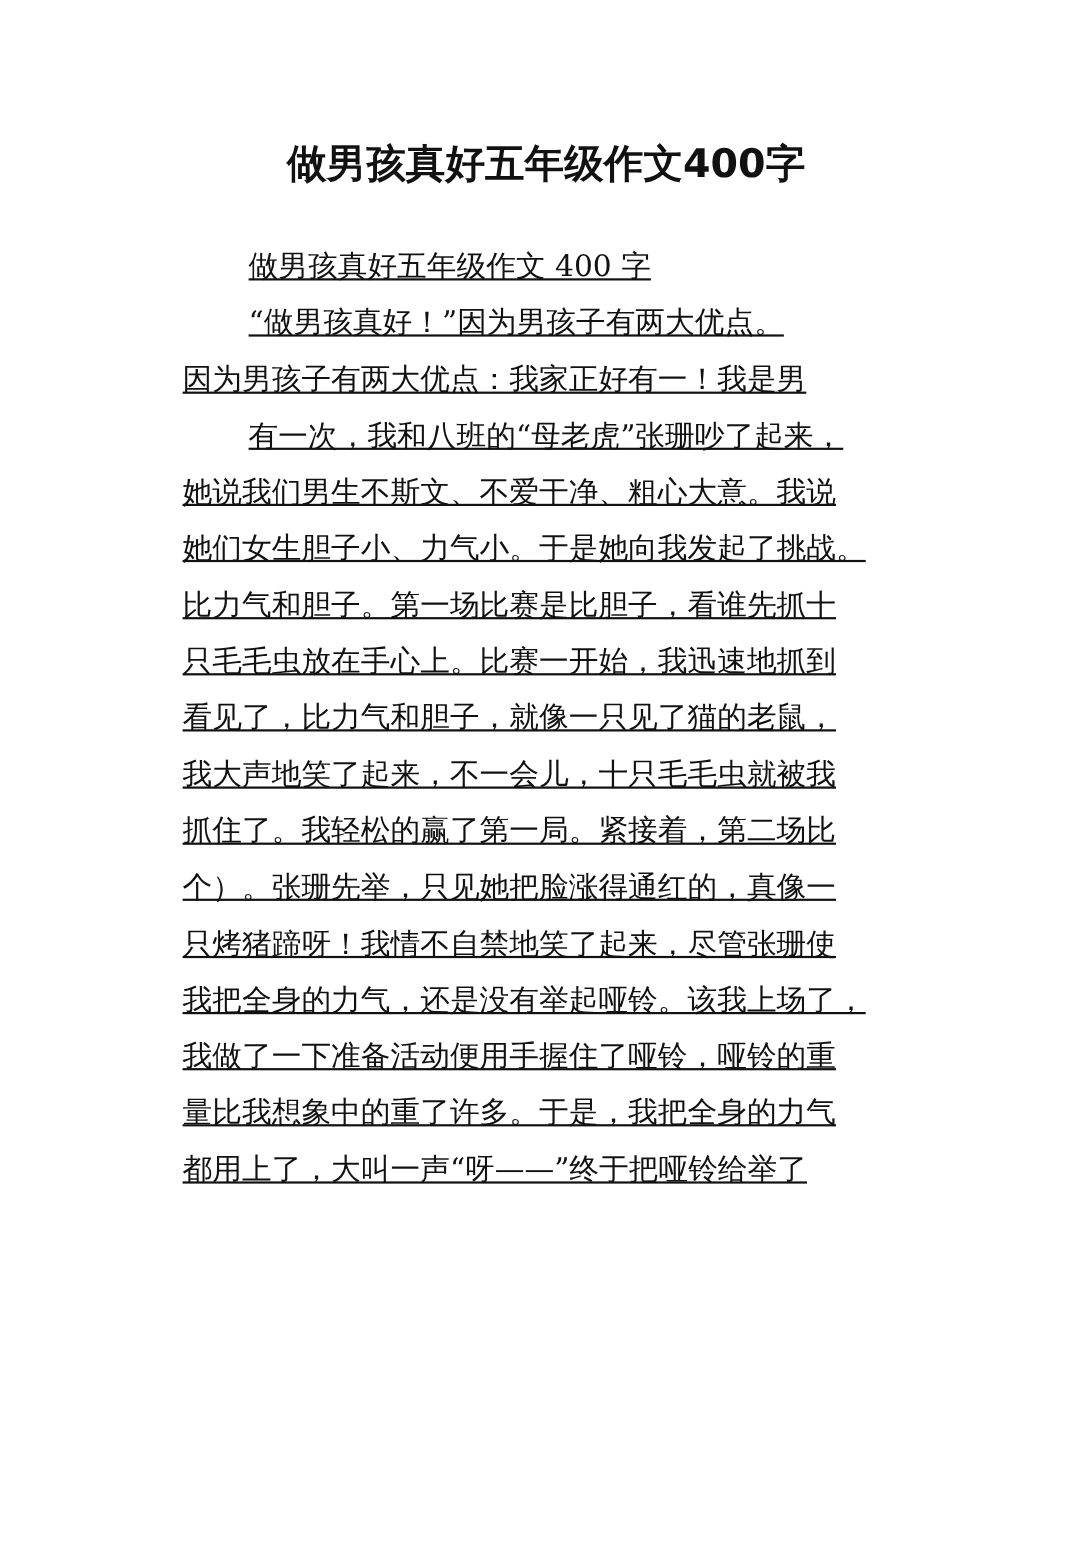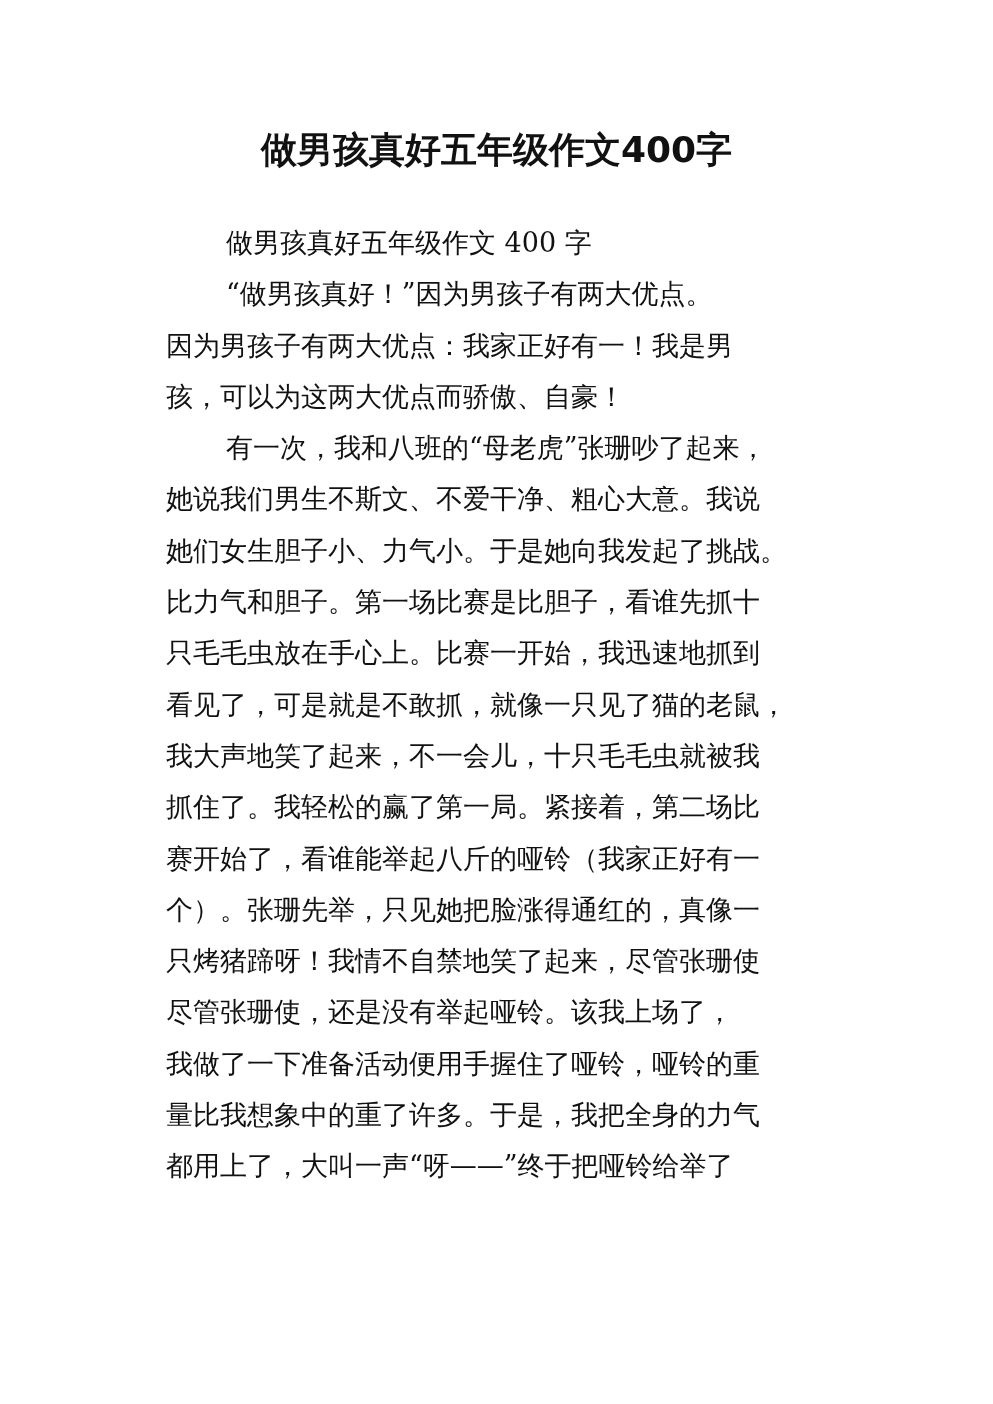--- a/index.html
+++ b/index.html
@@ -28,48 +28,47 @@
       margin: 0;
     }
     .body-text {
       position: absolute;
       top: 217px;
       left: 166px;
       width: 680px;
       font-family: "DejaVu Serif", "Liberation Serif", serif;
       font-size: 27px;
       line-height: 51.3px;
+      text-decoration: underline;
     }
     .line {
       display: block;
       white-space: nowrap;
       height: 51.3px;
     }
     .indent {
       padding-left: 60px;
     }
   </style>
 </head>
 <body>
 
 <h1 class="title">做男孩真好五年级作文400字</h1>
 
 <div class="body-text">
   <span class="line indent">做男孩真好五年级作文 400 字</span>
   <span class="line indent">“做男孩真好！”因为男孩子有两大优点。</span>
   <span class="line">因为男孩子有两大优点：我家正好有一！我是男</span>
-  <span class="line">孩，可以为这两大优点而骄傲、自豪！</span>
   <span class="line indent">有一次，我和八班的“母老虎”张珊吵了起来，</span>
   <span class="line">她说我们男生不斯文、不爱干净、粗心大意。我说</span>
   <span class="line">她们女生胆子小、力气小。于是她向我发起了挑战。</span>
   <span class="line">比力气和胆子。第一场比赛是比胆子，看谁先抓十</span>
   <span class="line">只毛毛虫放在手心上。比赛一开始，我迅速地抓到</span>
-  <span class="line">看见了，可是就是不敢抓，就像一只见了猫的老鼠，</span>
+  <span class="line">看见了，比力气和胆子，就像一只见了猫的老鼠，</span>
   <span class="line">我大声地笑了起来，不一会儿，十只毛毛虫就被我</span>
   <span class="line">抓住了。我轻松的赢了第一局。紧接着，第二场比</span>
-  <span class="line">赛开始了，看谁能举起八斤的哑铃（我家正好有一</span>
   <span class="line">个）。张珊先举，只见她把脸涨得通红的，真像一</span>
   <span class="line">只烤猪蹄呀！我情不自禁地笑了起来，尽管张珊使</span>
-  <span class="line">尽管张珊使，还是没有举起哑铃。该我上场了，</span>
+  <span class="line">我把全身的力气，还是没有举起哑铃。该我上场了，</span>
   <span class="line">我做了一下准备活动便用手握住了哑铃，哑铃的重</span>
   <span class="line">量比我想象中的重了许多。于是，我把全身的力气</span>
   <span class="line">都用上了，大叫一声“呀——”终于把哑铃给举了</span>
 </div>
 
 </body></html>

